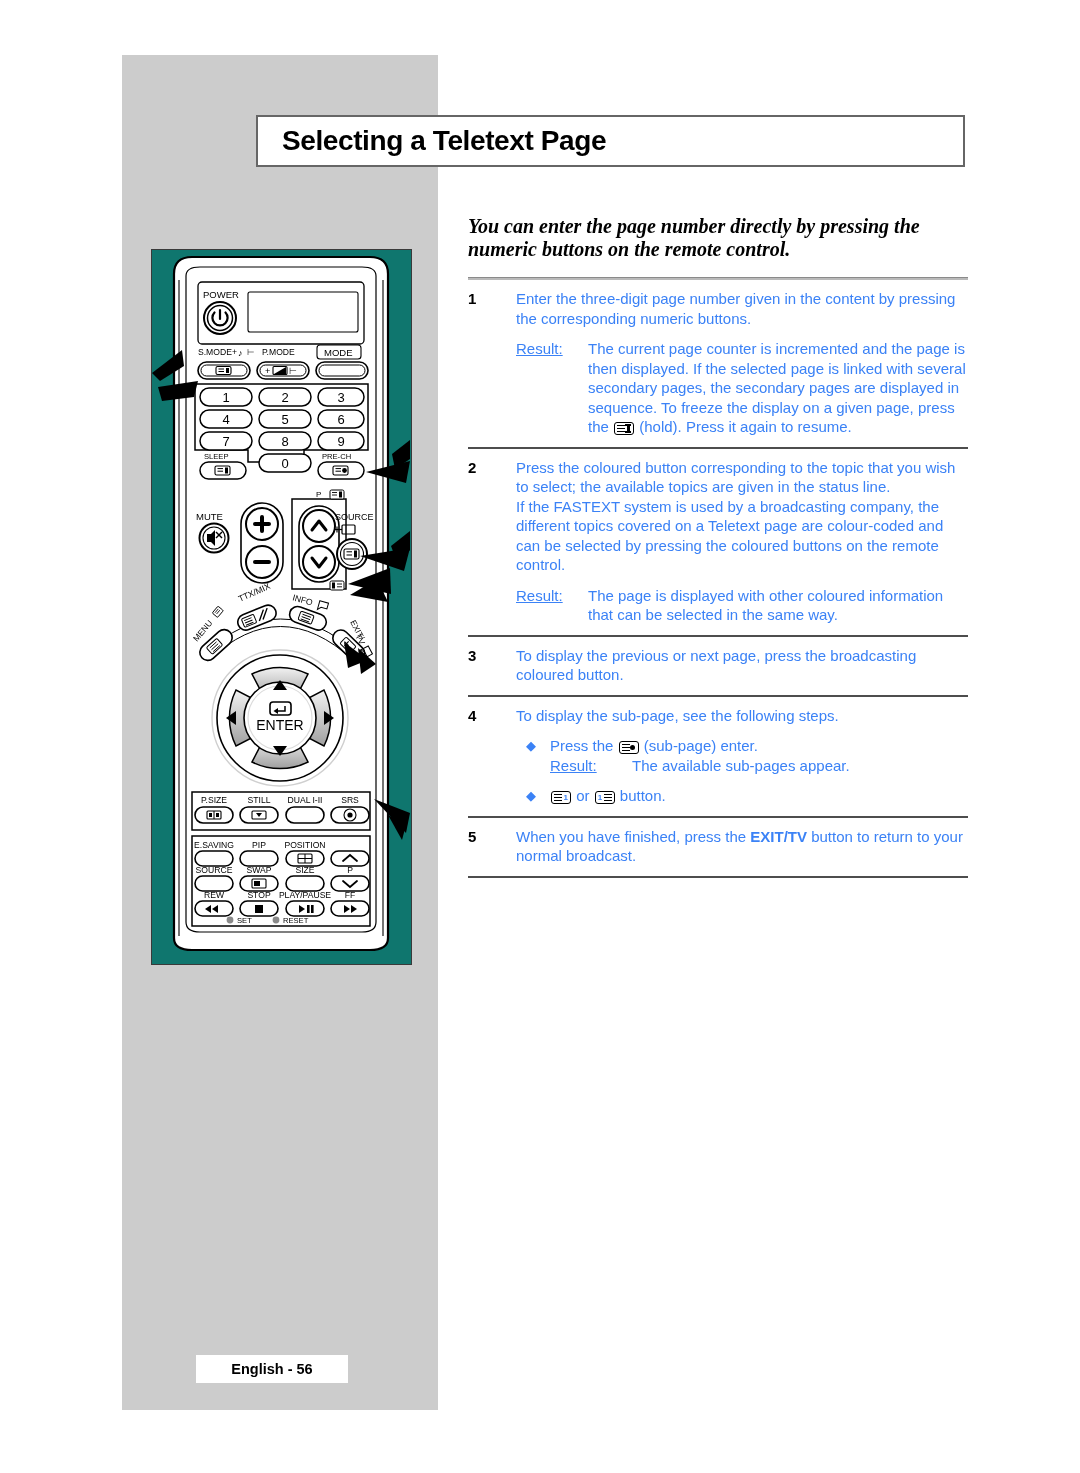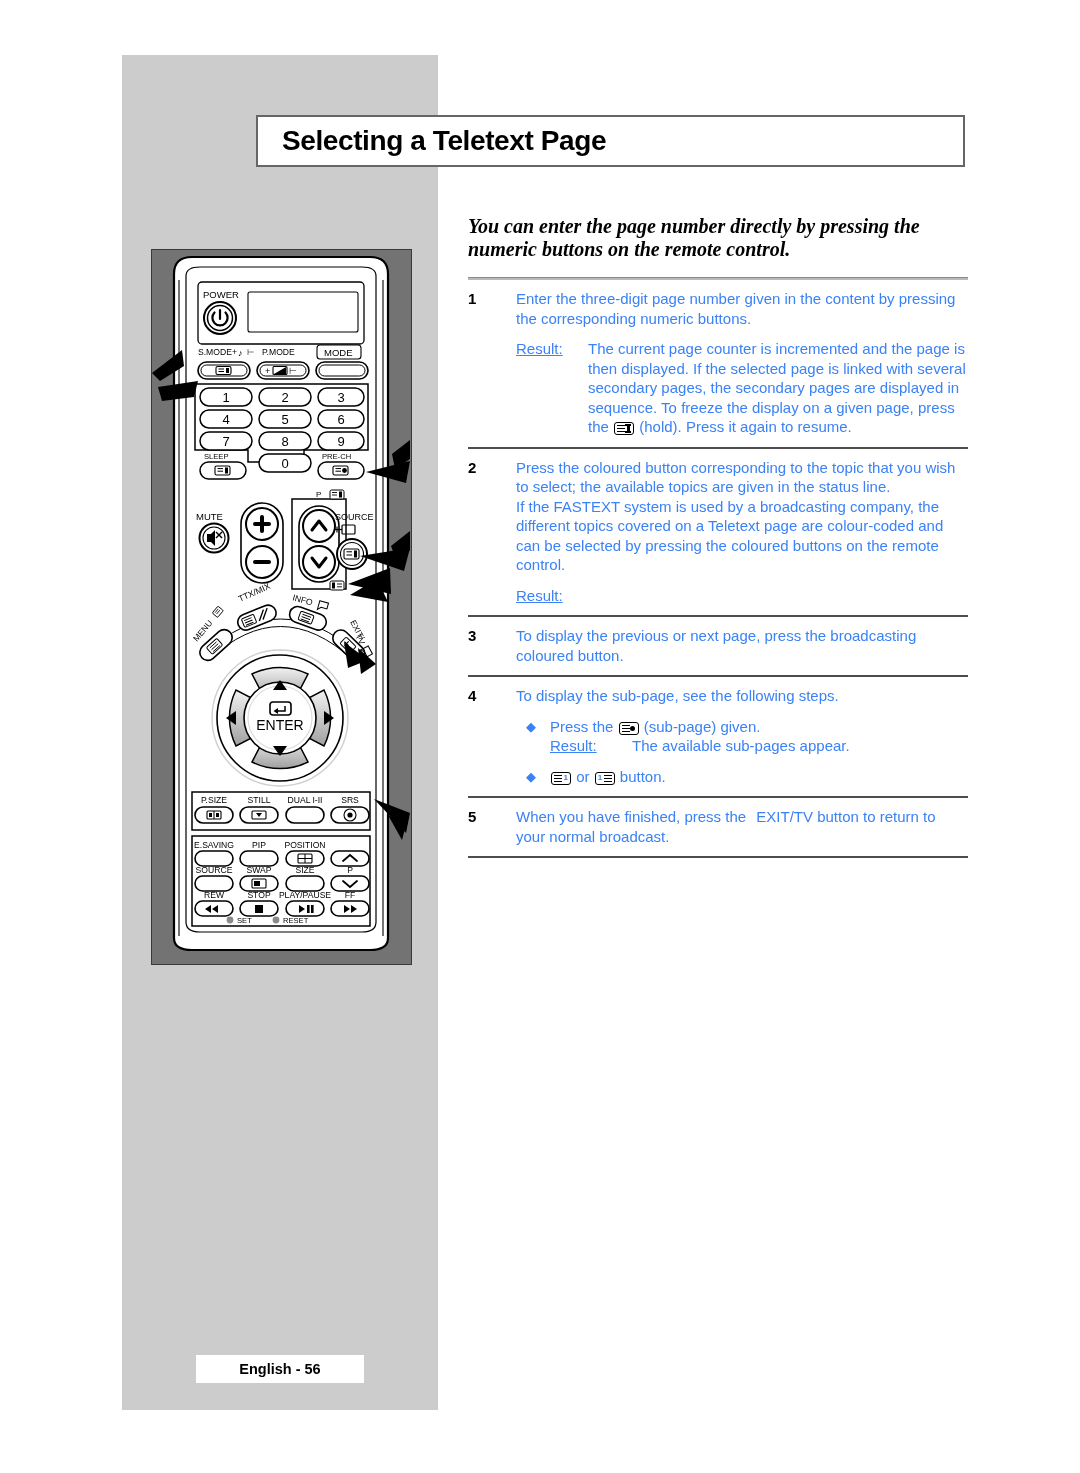--- a/index.html
+++ b/index.html
@@ -62,21 +62,21 @@
   .result-lbl{
     width:72px;flex:0 0 72px;
     text-decoration:underline;
   }
   .result-txt{flex:1 1 auto;}
   .bullet-row{display:flex;margin-top:11px;}
   .bullet-mark{width:34px;flex:0 0 34px;font-size:13px;padding-left:10px;box-sizing:border-box;}
   .bullet-body{flex:1 1 auto;}
   .sub-result{display:flex;}
   .sub-result .result-lbl{width:82px;flex:0 0 82px;}
-  b.strong{font-weight:normal;margin-left:6px;}
+  b.strong{font-weight:bold;}
   
   .ttxicon{
     display:inline-block;vertical-align:-3px;
     width:20px;height:13px;
     border:1.6px solid #000;border-radius:3px;
     position:relative;background:#fff;margin:0 1px;
     box-sizing:border-box;
   }
   .ttxicon .bars{
     position:absolute;left:2px;top:2px;width:8px;height:7px;
@@ -104,28 +104,28 @@
     position:absolute;right:3px;top:1.8px;width:3px;height:7.5px;background:#000;
   }
   .ttxicon .hold-cap{
     position:absolute;right:1.6px;top:1.4px;width:6px;height:1.5px;background:#000;
   }
   .ttxicon .hold-cap2{
     position:absolute;right:1.6px;bottom:1.4px;width:6px;height:1.5px;background:#000;
   }
   
   #page-tag{
-    position:absolute;left:196px;top:1355px;width:168px;height:28px;
+    position:absolute;left:196px;top:1355px;width:152px;height:28px;
     background:#ffffff;display:flex;align-items:center;justify-content:center;
     font-size:14.5px;font-weight:bold;color:#000;
   }
   
   #remote-frame{
     position:absolute;left:151px;top:249px;width:261px;height:716px;
-    background:#737373;border:1.5px solid #3a3a3a;box-sizing:border-box;
+    background:#0f766e;border:1.5px solid #3a3a3a;box-sizing:border-box;
   }
   #remote-svg{position:absolute;left:0;top:0;}
 </style>
 </head>
 <body>
 
 <div id="grey-panel"></div>
 
 <div id="title-bar">
   <div id="title-text">Selecting a Teletext Page</div>
@@ -476,20 +476,21 @@
 
   <div class="rule dark"></div>
 
   <div class="step">
     <div class="step-num">2</div>
     <div class="step-body">
       <p>Press the coloured button corresponding to the topic that you wish to select; the available topics are given in the status line.</p>
       <p>If the FASTEXT system is used by a broadcasting company, the different topics covered on a Teletext page are colour-coded and can be selected by pressing the coloured buttons on the remote control.</p>
       <div class="result-row">
         <div class="result-lbl">Result:</div>
+        <div class="result-txt">The page is displayed with other coloured information that can be selected in the same way.</div>
       </div>
     </div>
   </div>
 
   <div class="rule dark"></div>
 
   <div class="step">
     <div class="step-num">3</div>
     <div class="step-body">
       <p>To display the previous or next page, press the broadcasting coloured button.</p>
@@ -499,21 +500,21 @@
   <div class="rule dark"></div>
 
   <div class="step">
     <div class="step-num">4</div>
     <div class="step-body">
       <p>To display the sub-page, see the following steps.</p>
 
       <div class="bullet-row">
         <div class="bullet-mark">◆</div>
         <div class="bullet-body">
-          <div><span>Press the </span><span class="ttxicon"><span class="bars"></span><span class="dot"></span></span><span> (sub-page) given.</span></div>
+          <div><span>Press the </span><span class="ttxicon"><span class="bars"></span><span class="dot"></span></span><span> (sub-page) enter.</span></div>
           <div class="sub-result">
             <div class="result-lbl">Result:</div>
             <div class="result-txt">The available sub-pages appear.</div>
           </div>
         </div>
       </div>
 
       <div class="bullet-row">
         <div class="bullet-mark">◆</div>
         <div class="bullet-body"><span class="ttxicon"><span class="bars"></span><span class="mark">1</span></span><span> or </span><span class="ttxicon"><span class="num-left">1</span><span class="bars-right"></span></span><span> button.</span></div>

